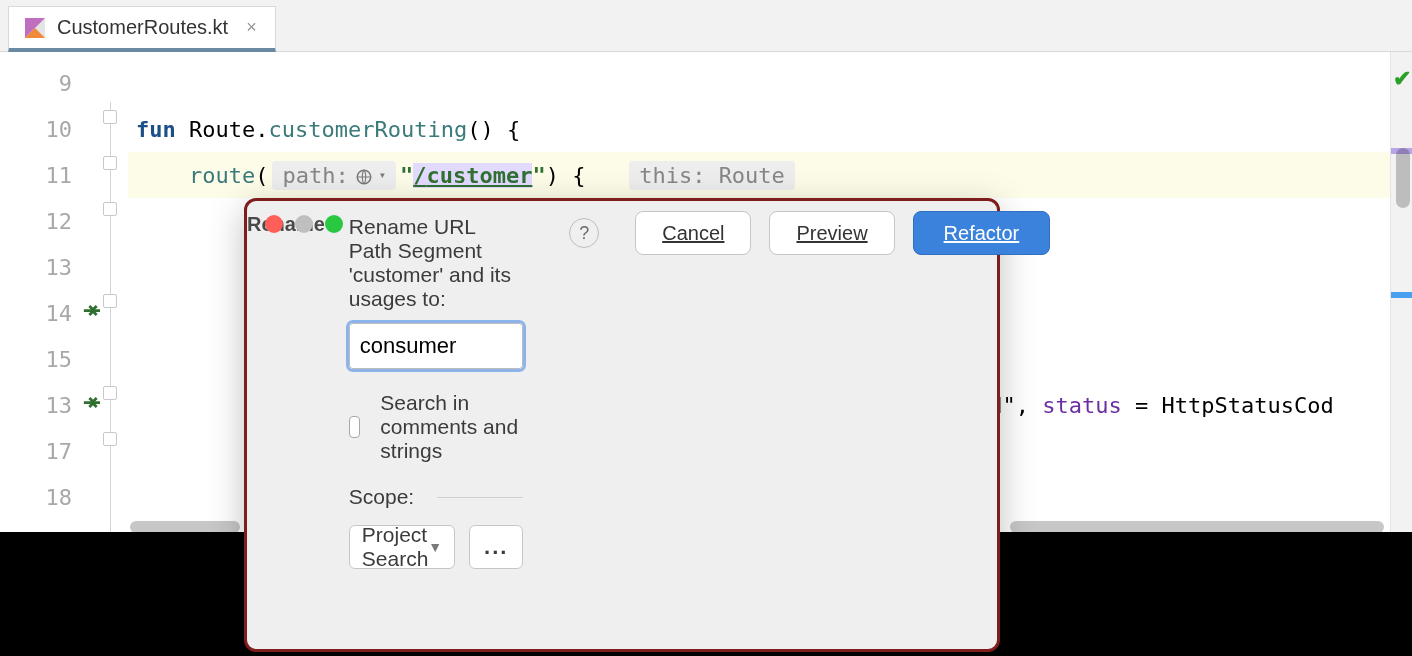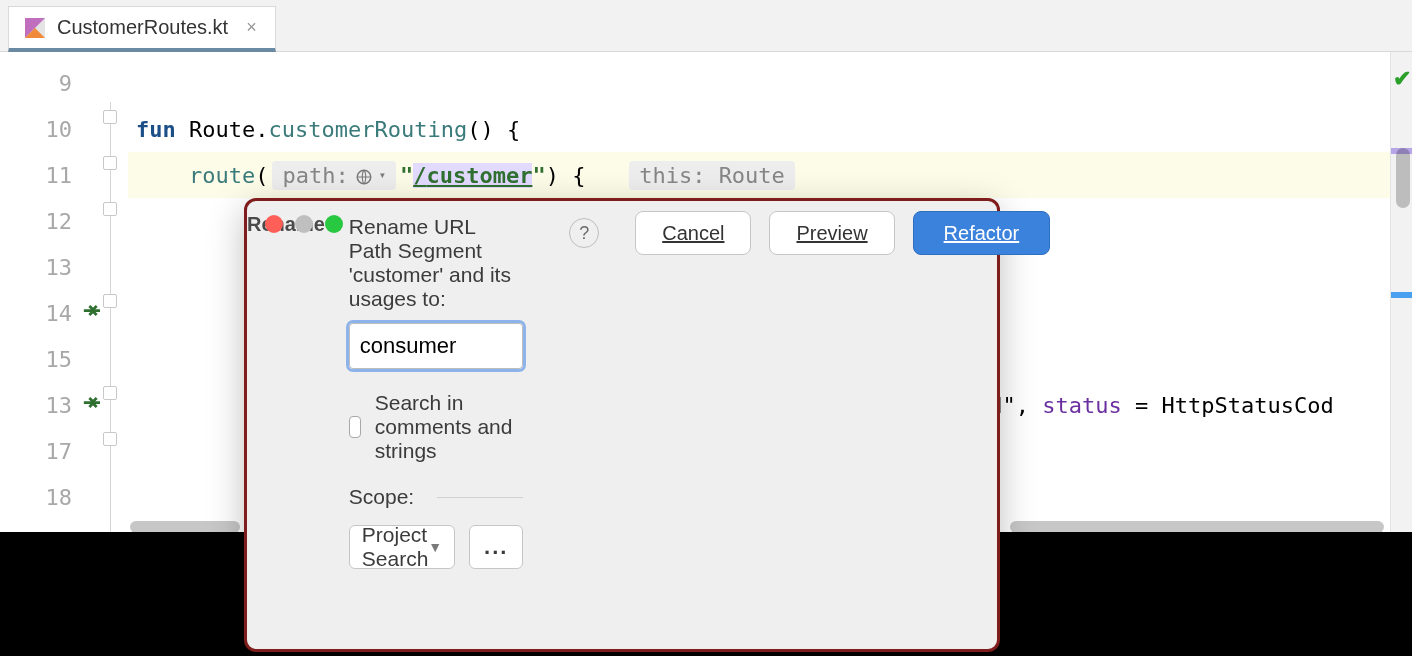--- a/index.html
+++ b/index.html
@@ -185,21 +185,21 @@
   .dlg-title-text{ flex:1; text-align:center; font-size:20px; color:#4a4a4a; font-weight:600;}
   .dlg-body{ padding: 14px 24px 0 24px; font-size:21px; color:#3b3b3b; flex:1;}
   .dlg-label{ margin-bottom: 12px; }
   .dlg-input{
     width:100%; height:46px; padding:4px 10px;
     font-size:22px;
     border:1px solid #bdbdbd; border-radius:4px;
     outline:3px solid #8cb4ea; outline-offset:0;
     background:#fff;
   }
-  .dlg-row{ display:flex; align-items:center; margin-top:22px; gap:14px;}
+  .dlg-row{ display:flex; align-items:center; margin-top:22px; gap:20px;}
   .dlg-check{ width:22px; height:22px; border:1px solid #a8a8a8; border-radius:4px; background:#fff;}
   .scope-row{ margin-top:22px; display:flex; align-items:center; gap:23px;}
   .scope-row .line{ flex:1; height:1px; background:#d0d0d0;}
   .select-row{ margin-top:16px; display:flex; gap:14px;}
   .dlg-select{
     flex:1; height:44px; border:1px solid #c6c6c6; border-radius:6px;
     background:#fff; display:flex; align-items:center; justify-content:space-between;
     padding:0 12px; font-size:21px;
   }
   .chev{ color:#7a7a7a; font-size:14px;}

